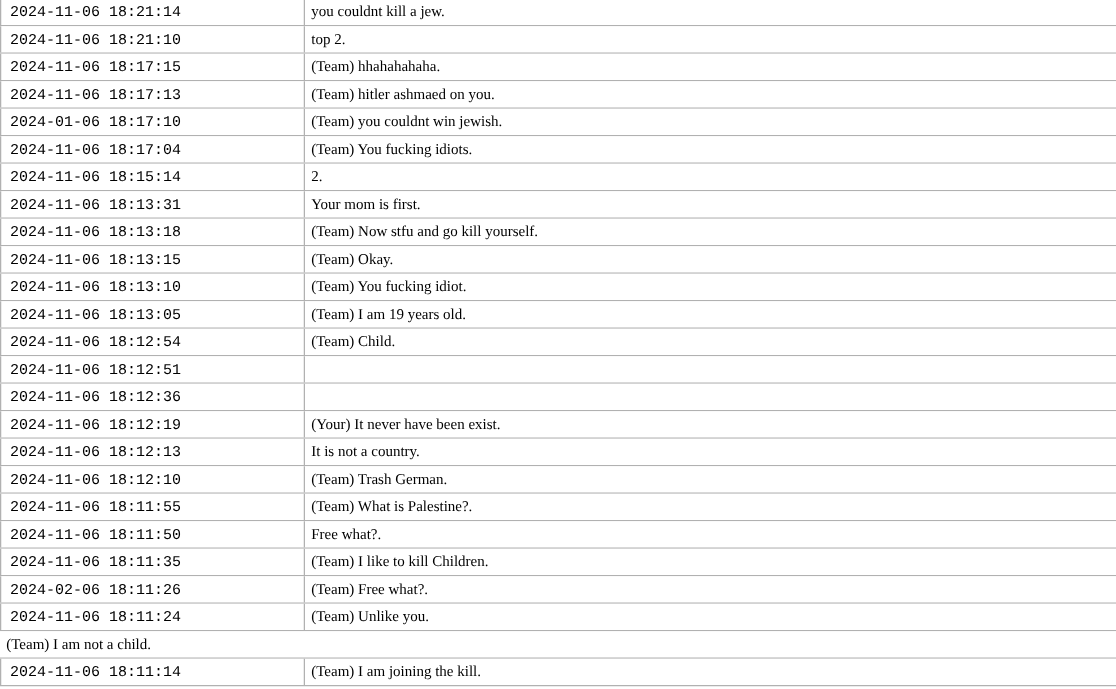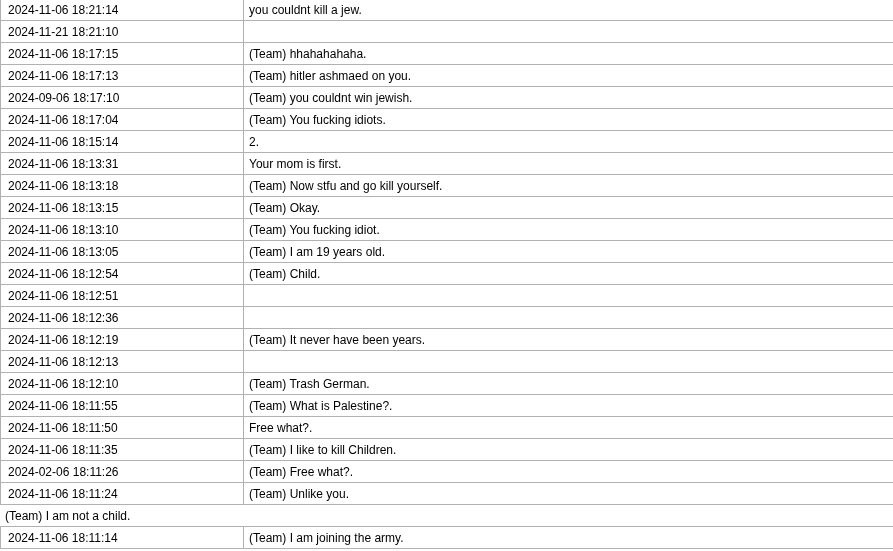--- a/index.html
+++ b/index.html
@@ -39,52 +39,55 @@
     box-sizing: border-box;
     white-space: nowrap;
     overflow: hidden;
   }
   .cell-timestamp {
     width: 244px;
     flex: 0 0 244px;
     border-left: 1px solid var(--border-color);
     border-right: 1px solid var(--border-color);
     padding: 0 4px 0 7px;
+    font-family: Liberation Mono, monospace;
   }
   .cell-message {
     flex: 1 1 auto;
     padding: 0 4px 0 5px;
+    font-family: Liberation Serif, serif;
   }
 </style>
 </head>
 <body>
 
 <div class="chat-table">
 
     <div class="chat-row">
       <div class="cell cell-timestamp">2024-11-06 18:21:14</div>
       <div class="cell cell-message">you couldnt kill a jew.</div>
     </div>
 
     <div class="chat-row">
-      <div class="cell cell-timestamp">2024-11-21 18:21:10</div>
+      <div class="cell cell-timestamp">2024-11-06 18:21:10</div>
+      <div class="cell cell-message">top 2.</div>
     </div>
 
     <div class="chat-row">
       <div class="cell cell-timestamp">2024-11-06 18:17:15</div>
       <div class="cell cell-message">(Team) hhahahahaha.</div>
     </div>
 
     <div class="chat-row">
       <div class="cell cell-timestamp">2024-11-06 18:17:13</div>
       <div class="cell cell-message">(Team) hitler ashmaed on you.</div>
     </div>
 
     <div class="chat-row">
-      <div class="cell cell-timestamp">2024-09-06 18:17:10</div>
+      <div class="cell cell-timestamp">2024-01-06 18:17:10</div>
       <div class="cell cell-message">(Team) you couldnt win jewish.</div>
     </div>
 
     <div class="chat-row">
       <div class="cell cell-timestamp">2024-11-06 18:17:04</div>
       <div class="cell cell-message">(Team) You fucking idiots.</div>
     </div>
 
     <div class="chat-row">
       <div class="cell cell-timestamp">2024-11-06 18:15:14</div>
@@ -124,25 +127,26 @@
     <div class="chat-row">
       <div class="cell cell-timestamp">2024-11-06 18:12:51</div>
     </div>
 
     <div class="chat-row">
       <div class="cell cell-timestamp">2024-11-06 18:12:36</div>
     </div>
 
     <div class="chat-row">
       <div class="cell cell-timestamp">2024-11-06 18:12:19</div>
-      <div class="cell cell-message">(Team) It never have been years.</div>
+      <div class="cell cell-message">(Your) It never have been exist.</div>
     </div>
 
     <div class="chat-row">
       <div class="cell cell-timestamp">2024-11-06 18:12:13</div>
+      <div class="cell cell-message">It is not a country.</div>
     </div>
 
     <div class="chat-row">
       <div class="cell cell-timestamp">2024-11-06 18:12:10</div>
       <div class="cell cell-message">(Team) Trash German.</div>
     </div>
 
     <div class="chat-row">
       <div class="cell cell-timestamp">2024-11-06 18:11:55</div>
       <div class="cell cell-message">(Team) What is Palestine?.</div>
@@ -167,15 +171,15 @@
       <div class="cell cell-timestamp">2024-11-06 18:11:24</div>
       <div class="cell cell-message">(Team) Unlike you.</div>
     </div>
 
     <div class="chat-row">
       <div class="cell cell-message">(Team) I am not a child.</div>
     </div>
 
     <div class="chat-row">
       <div class="cell cell-timestamp">2024-11-06 18:11:14</div>
-      <div class="cell cell-message">(Team) I am joining the army.</div>
+      <div class="cell cell-message">(Team) I am joining the kill.</div>
     </div>
   </div>
 
 </body></html>

